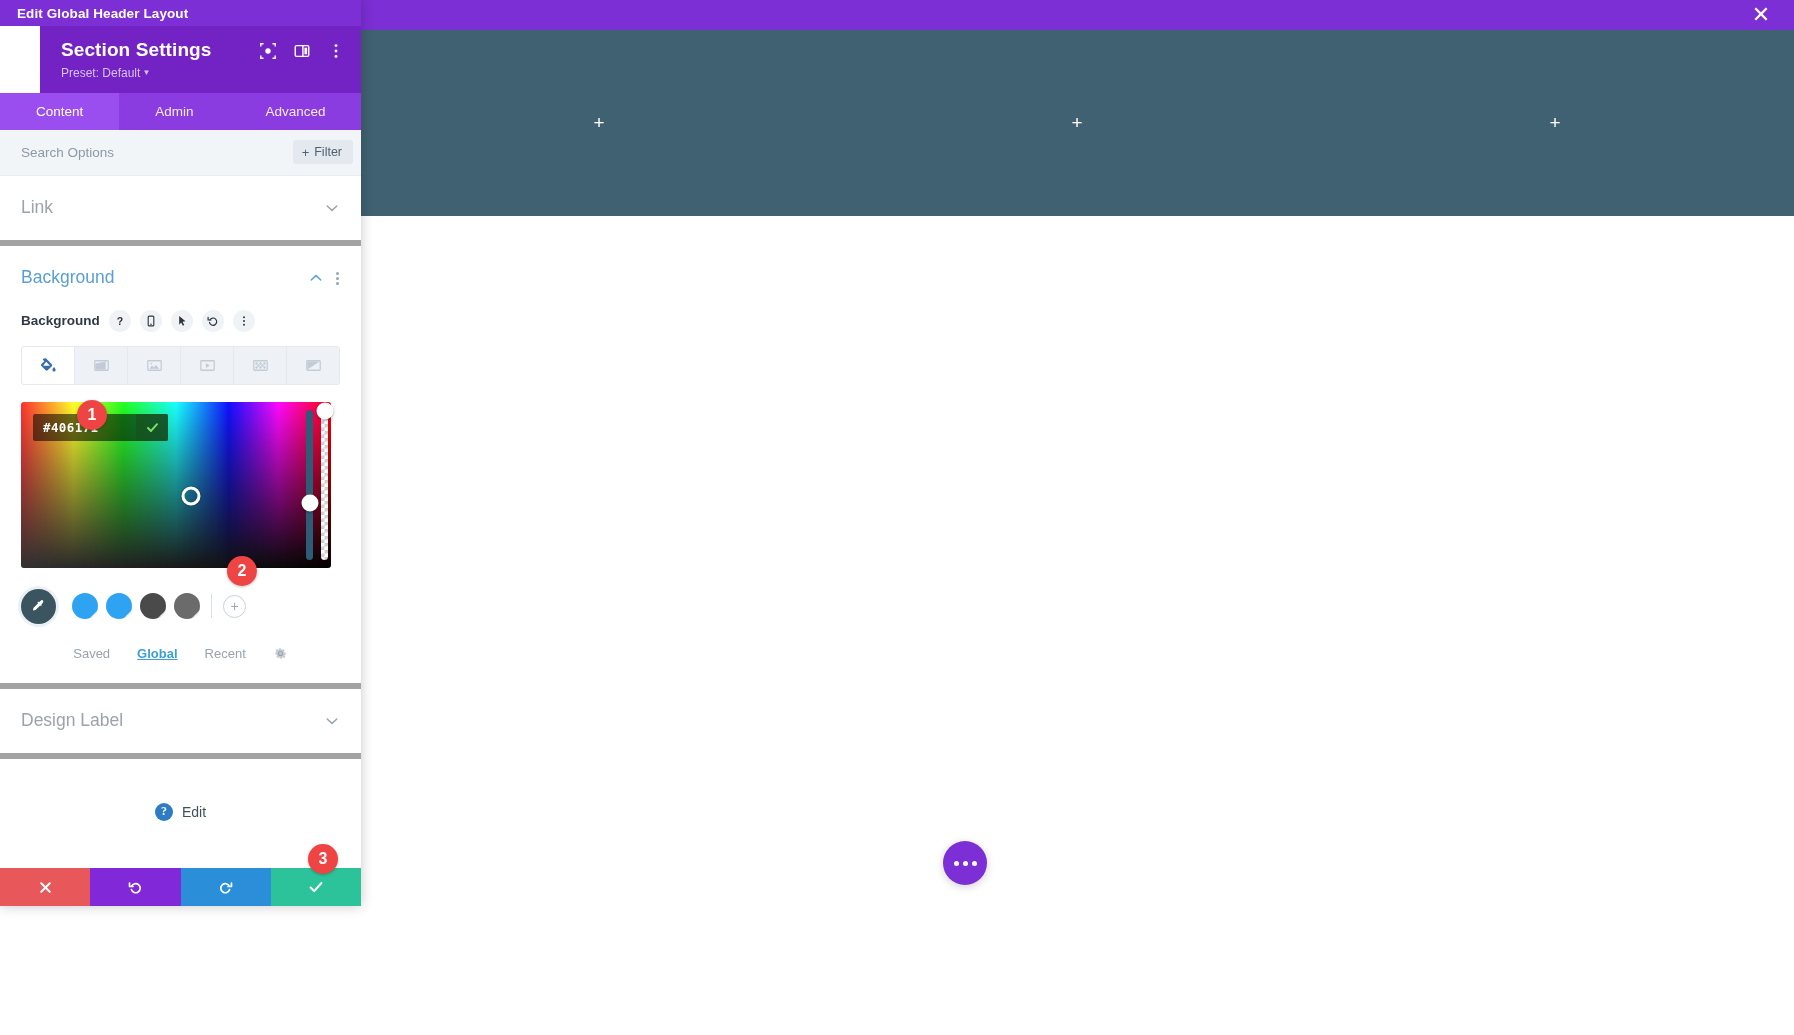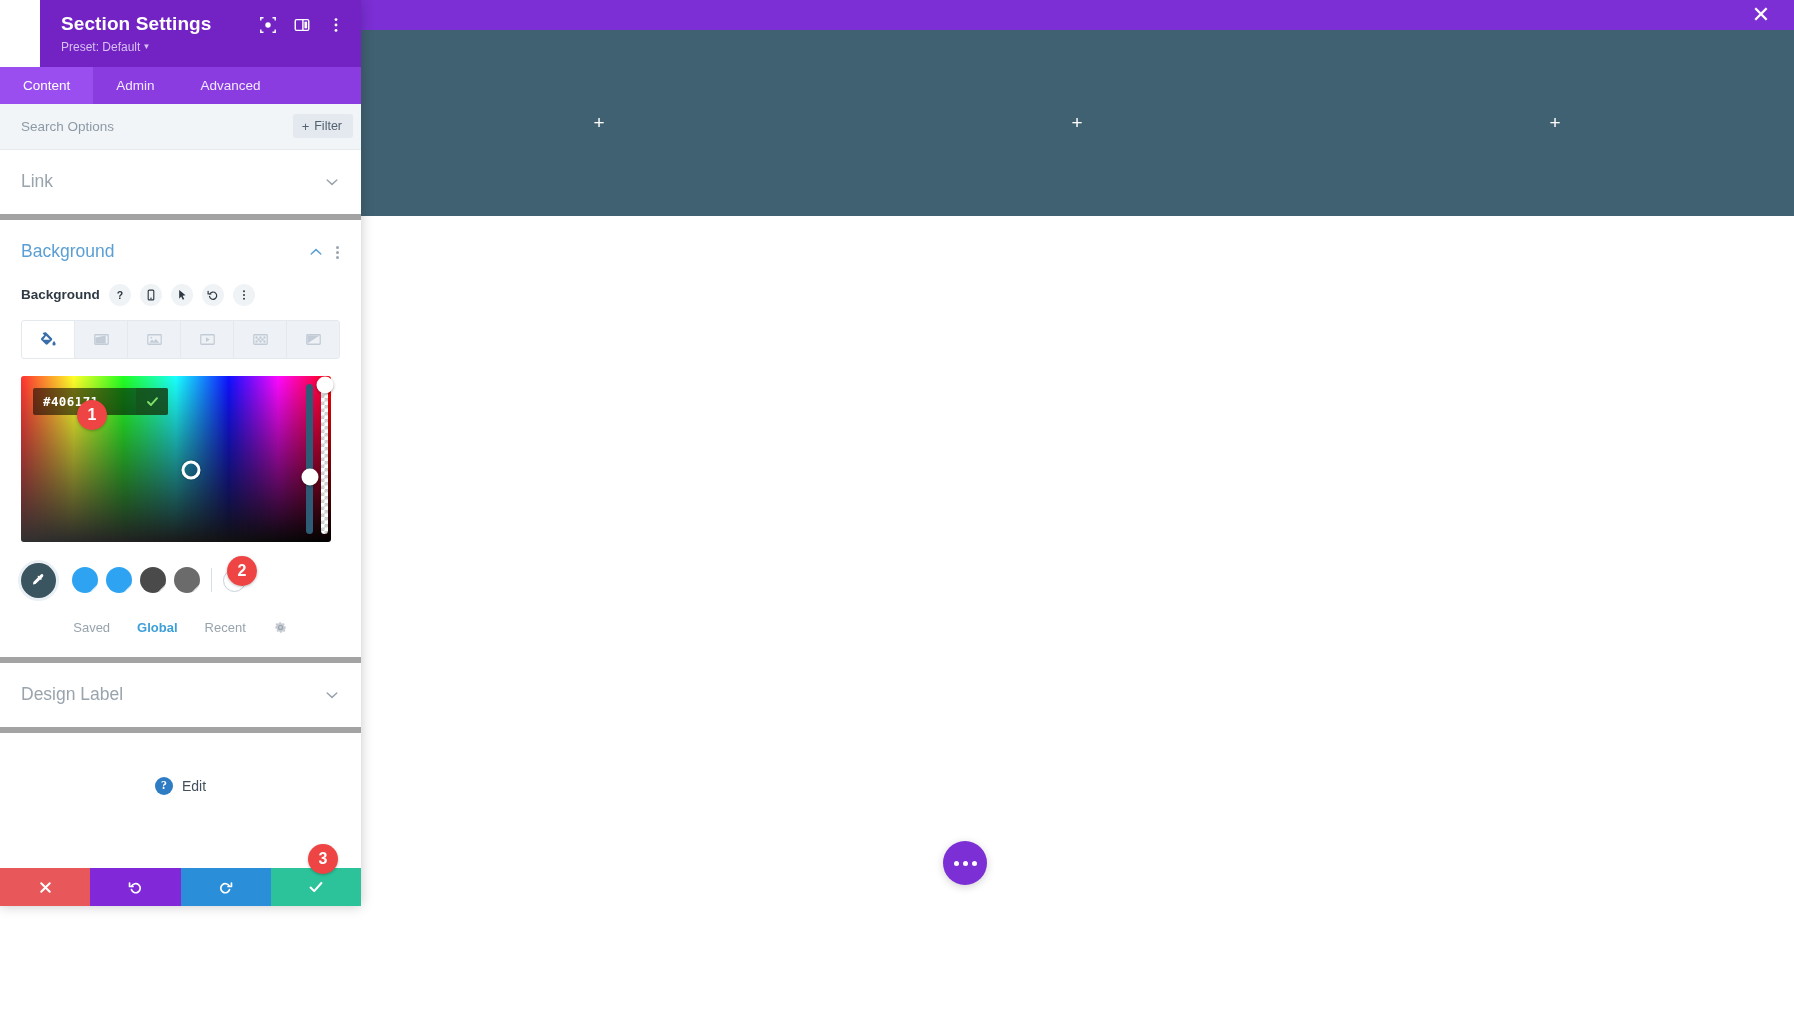--- a/index.html
+++ b/index.html
@@ -102,21 +102,21 @@
     display: flex; align-items: center; gap: 16px;
   }
   .hicon { width: 18px; height: 18px; cursor: pointer; display:block; }
 
   .tabs {
     background: #8a3ce0; display: flex;
     flex: 0 0 auto; height: 37px;
   }
   .tab {
     color: #f3e9ff; font-size: 13.5px;
-    padding: 0 23px; height: 37px; line-height: 37px;
+    padding: 0 36px; height: 37px; line-height: 37px;
     cursor: pointer; white-space: nowrap;
   }
   .tab.active { background: #9a4ef0; color: #ffffff; }
 
   .searchbar {
     display: flex; align-items: center;
     background: #f2f5f8; height: 46px;
     border-bottom: 1px solid #e6ebf0;
     padding: 0 8px 0 21px; flex: 0 0 auto;
   }
@@ -266,21 +266,21 @@
     border: 1px solid #c7d1da; color:#9aa8b4;
     display:flex; align-items:center; justify-content:center;
     font-size: 14px; cursor:pointer; line-height:1;
   }
 
   .palette-tabs {
     display: flex; justify-content: center;
     gap: 27px; margin-top: 22px;
   }
   .ptab { font-size: 13px; color: #97a3ad; cursor: pointer; }
-  .ptab.active { color: #3d9fd8; font-weight: bold; }
+  .ptab.active { color: #3d9fd8; font-weight: bold; text-decoration: underline; }
   .gear { width:15px;height:15px; cursor:pointer; }
 
   .help-row {
     display: flex; align-items: center; justify-content: center;
     gap: 9px; padding: 44px 0 0 0; cursor: pointer;
   }
   .help-badge {
     width: 18px; height: 18px; border-radius: 50%;
     background: #2e7cc4; color:#fff; font-size: 12px;
     font-weight: bold; display:flex; align-items:center;
@@ -338,20 +338,23 @@
 
     <div class="fab">
       <i></i>
       <i></i>
       <i></i>
     </div>
   </div>
 
   <div class="panel">
 
+    <div class="panel-titlebar">
+      <span>Edit Global Header Layout</span>
+    </div>
 
     <div class="panel-header">
       <h1>Section Settings</h1>
       <div class="panel-preset">
         <span>Preset: Default</span><span class="caret">▼</span>
       </div>
       <div class="header-icons">
         <span class="hicon">
           <svg viewBox="0 0 20 20" width="18" height="18" fill="none" stroke="#fff" stroke-width="1.6">
             <path d="M2 5V2h3M15 2h3v3M18 15v3h-3M5 18H2v-3"></path>

